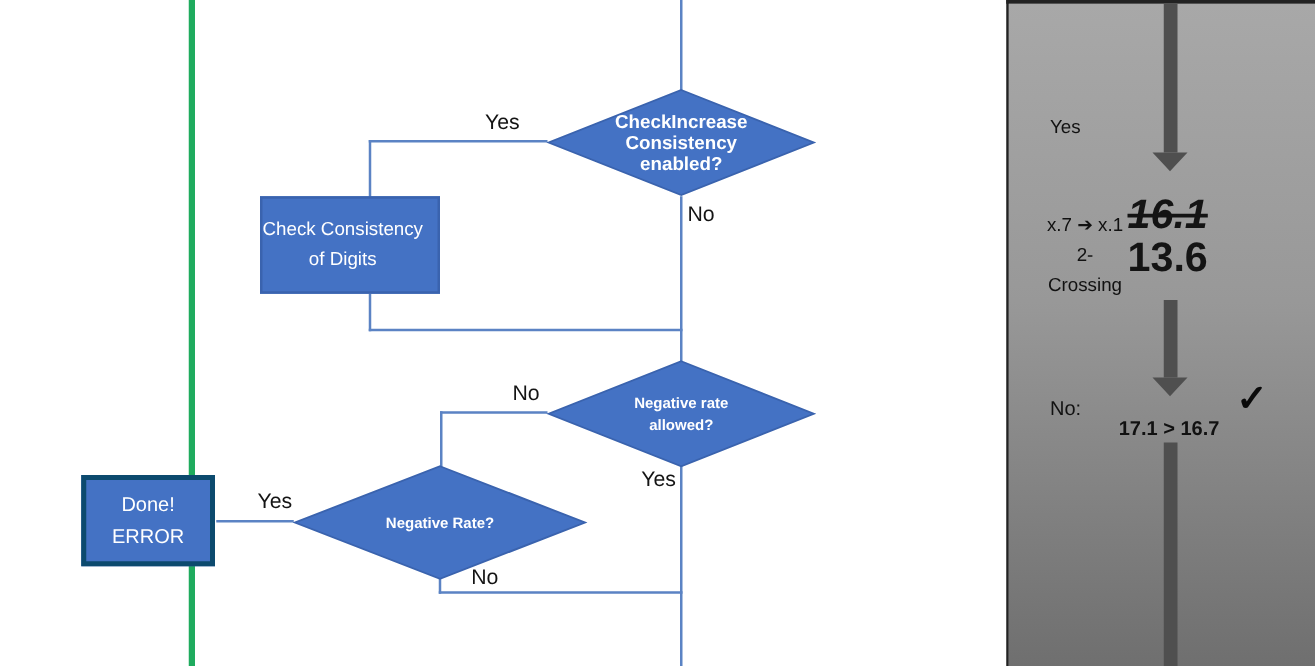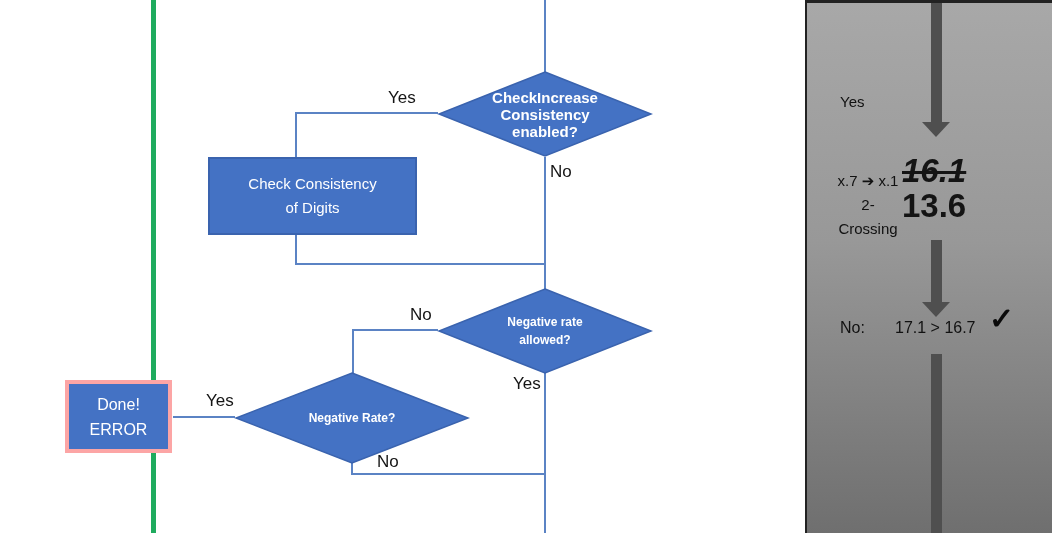--- a/index.html
+++ b/index.html
@@ -13,28 +13,28 @@
   #green-line{position:absolute;left:151px;top:0;width:5px;height:533px;background:#1fab5e;}
   
   .diamond{position:absolute;}
   .diamond svg{position:absolute;left:0;top:0;}
   .dtext{
     position:absolute;left:0;top:0;right:0;bottom:0;
     display:flex;align-items:center;justify-content:center;
     text-align:center;color:#fff;white-space:pre-line;font-weight:600;
   }
   #process-box{
-    position:absolute;left:208px;top:157px;width:209px;height:78px;
+    position:absolute;left:208px;top:157px;width:144px;height:78px;
     background:#4472c4;border:2px solid #3a63ae;box-sizing:border-box;
-    display:flex;align-items:center;justify-content:center;text-align:center;
+    display:flex;align-items:center;text-align:center;
     color:#fff;font-size:15px;line-height:24px;white-space:pre-line;
   }
   #done-box{
     position:absolute;left:65px;top:380px;width:107px;height:73px;
-    background:#4472c4;border:4px solid #fca5a5;box-sizing:border-box;
+    background:#4472c4;border:4px solid #0c4a6e;box-sizing:border-box;
     display:flex;align-items:center;justify-content:center;text-align:center;
     color:#fff;font-size:16px;line-height:25px;white-space:pre-line;z-index:3;
   }
   .branch-label{position:absolute;color:#141414;font-size:17px;}
   
   #panel{
     position:absolute;left:805px;top:0;width:247px;height:533px;box-sizing:border-box;
     background:linear-gradient(180deg,#a8a8a8 0%,#989898 45%,#6f6f6f 100%);
     border-left:2px solid #222;border-top:3px solid #222;
     color:#111;
@@ -45,21 +45,21 @@
     border-left:14px solid transparent;border-right:14px solid transparent;
     border-top:15px solid #4f4f4f;
   }
   #panel-yes{position:absolute;left:33px;top:90px;font-size:15px;}
   #rule-block{position:absolute;left:-2px;top:166px;width:94px;text-align:center;font-size:15px;line-height:24px;}
   #rule-block span{display:block;margin-left:32px;}
   #value-block{position:absolute;left:95px;top:150px;font-size:33px;font-weight:700;line-height:35px;color:#141414;}
   #old-value{text-decoration:line-through;text-decoration-thickness:3px;font-style:italic;}
   #value-block span{display:block;}
   #result-prefix{position:absolute;left:33px;top:316px;font-size:16px;}
-  #comparison{position:absolute;left:88px;top:316px;font-size:16px;}
+  #comparison{position:absolute;left:88px;top:332px;font-size:16px;font-weight:bold;}
   #checkmark{position:absolute;left:182px;top:298px;font-size:30px;font-weight:700;color:#0a0a0a;}
 </style>
 </head>
 <body>
 
 <div id="canvas">
 
   <div id="green-line"></div>
 
   <div class="line" style="left:544px;top:0;width:2px;height:72px"></div>

